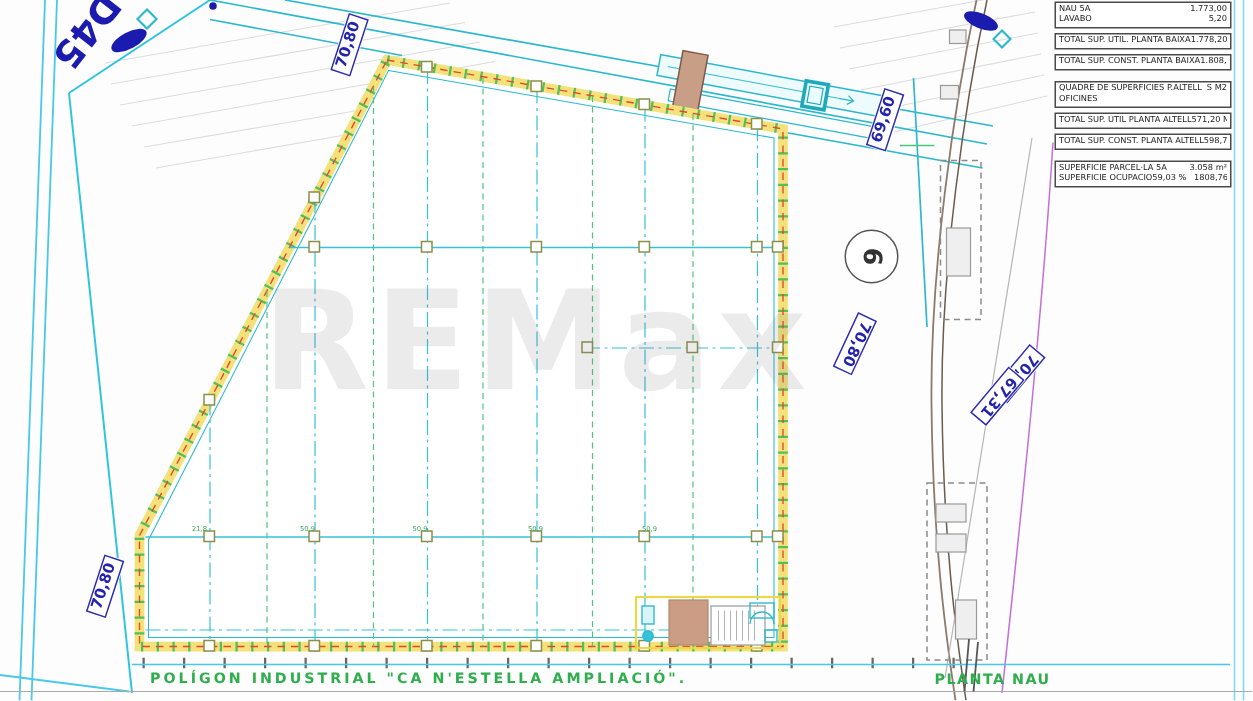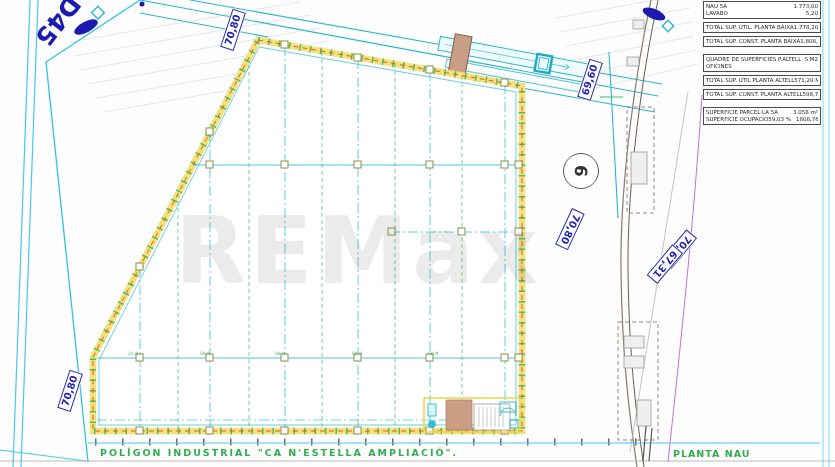--- a/index.html
+++ b/index.html
@@ -3,21 +3,21 @@
 <meta charset="utf-8">
 <style>
   html,body{margin:0;padding:0;}
   body{width:835px;height:467px;position:relative;background:#fdfdfd;overflow:hidden;
        font-family:"DejaVu Sans",sans-serif;}
   #canvas{position:absolute;left:0;top:0;width:835px;height:467px;}
   .dim-label{position:absolute;background:#fff;border:1px solid #2b2bb4;color:#2323ae;
     font:bold 10px/12px "DejaVu Sans",sans-serif;padding:0 3px;white-space:nowrap;
     transform-origin:center;box-shadow:0 0 0 .5px #fff;}
   .green-dim{position:absolute;color:#3aa655;font:4.5px/5px "DejaVu Sans",sans-serif;white-space:nowrap;}
-  .watermark{position:absolute;left:175px;top:202px;width:480px;color:rgba(110,110,110,.14);
+  .watermark{position:absolute;left:175px;top:178px;width:480px;color:rgba(110,110,110,.14);
     font:bold 92px/100px "DejaVu Sans",sans-serif;letter-spacing:4px;pointer-events:none;}
   .street-label{position:absolute;left:30px;top:8px;color:#1b1bb0;
     font:bold 25px/25px "DejaVu Sans",sans-serif;transform:rotate(128deg);}
   .badge{position:absolute;left:563px;top:153px;width:34px;height:34px;border:1.2px solid #555;
     border-radius:50%;display:flex;align-items:center;justify-content:center;background:#fff;}
   .badge span{font:bold 17px "DejaVu Sans",sans-serif;color:#333;transform:rotate(95deg);display:block;}
   .green-title{position:absolute;color:#2fae4e;font:bold 9.5px "DejaVu Sans",sans-serif;
     letter-spacing:2px;white-space:nowrap;}
   
   .tables{position:absolute;left:703px;top:1px;width:118px;font-family:"DejaVu Sans",sans-serif;}
@@ -282,13 +282,13 @@
     </div>
     <div class="trow">
       <span>SUPERFÍCIE OCUPACIÓ</span>
       <span class="pct">59,03 %</span>
       <span>1808,76 m²</span>
     </div>
   </div>
 </div>
 
 <div class="green-title" style="left:100px;top:447px;">POLÍGON  INDUSTRIAL  "CA N'ESTELLA  AMPLIACIÓ".</div>
-<div class="green-title" style="left:673px;top:448px;letter-spacing:1px;text-align:center;">PLANTA NAU</div>
+<div class="green-title" style="left:623px;top:448px;letter-spacing:1px;text-align:center;">PLANTA NAU</div>
 
 </body></html>

